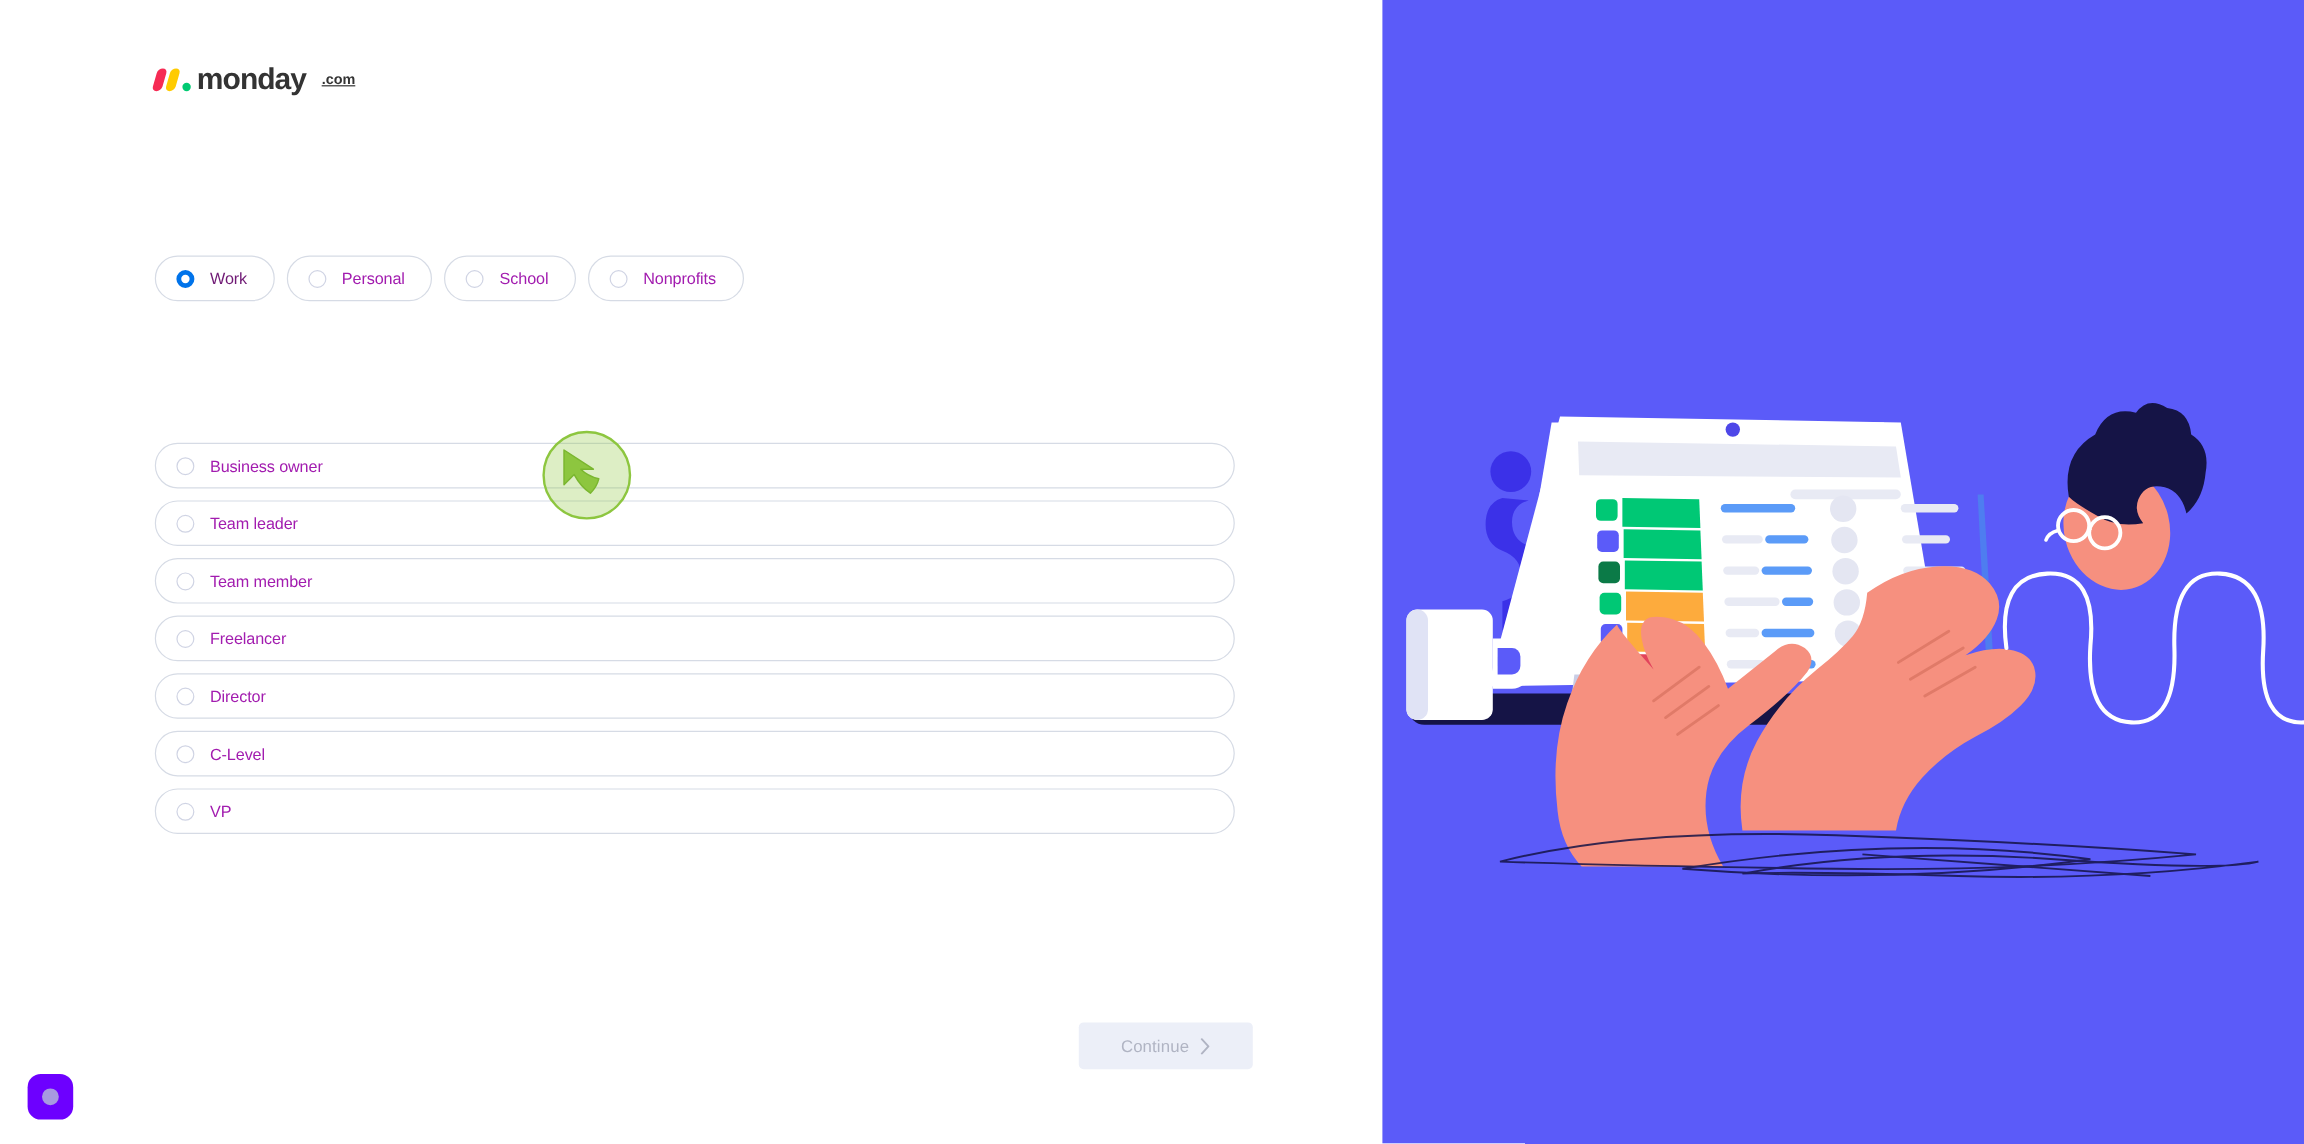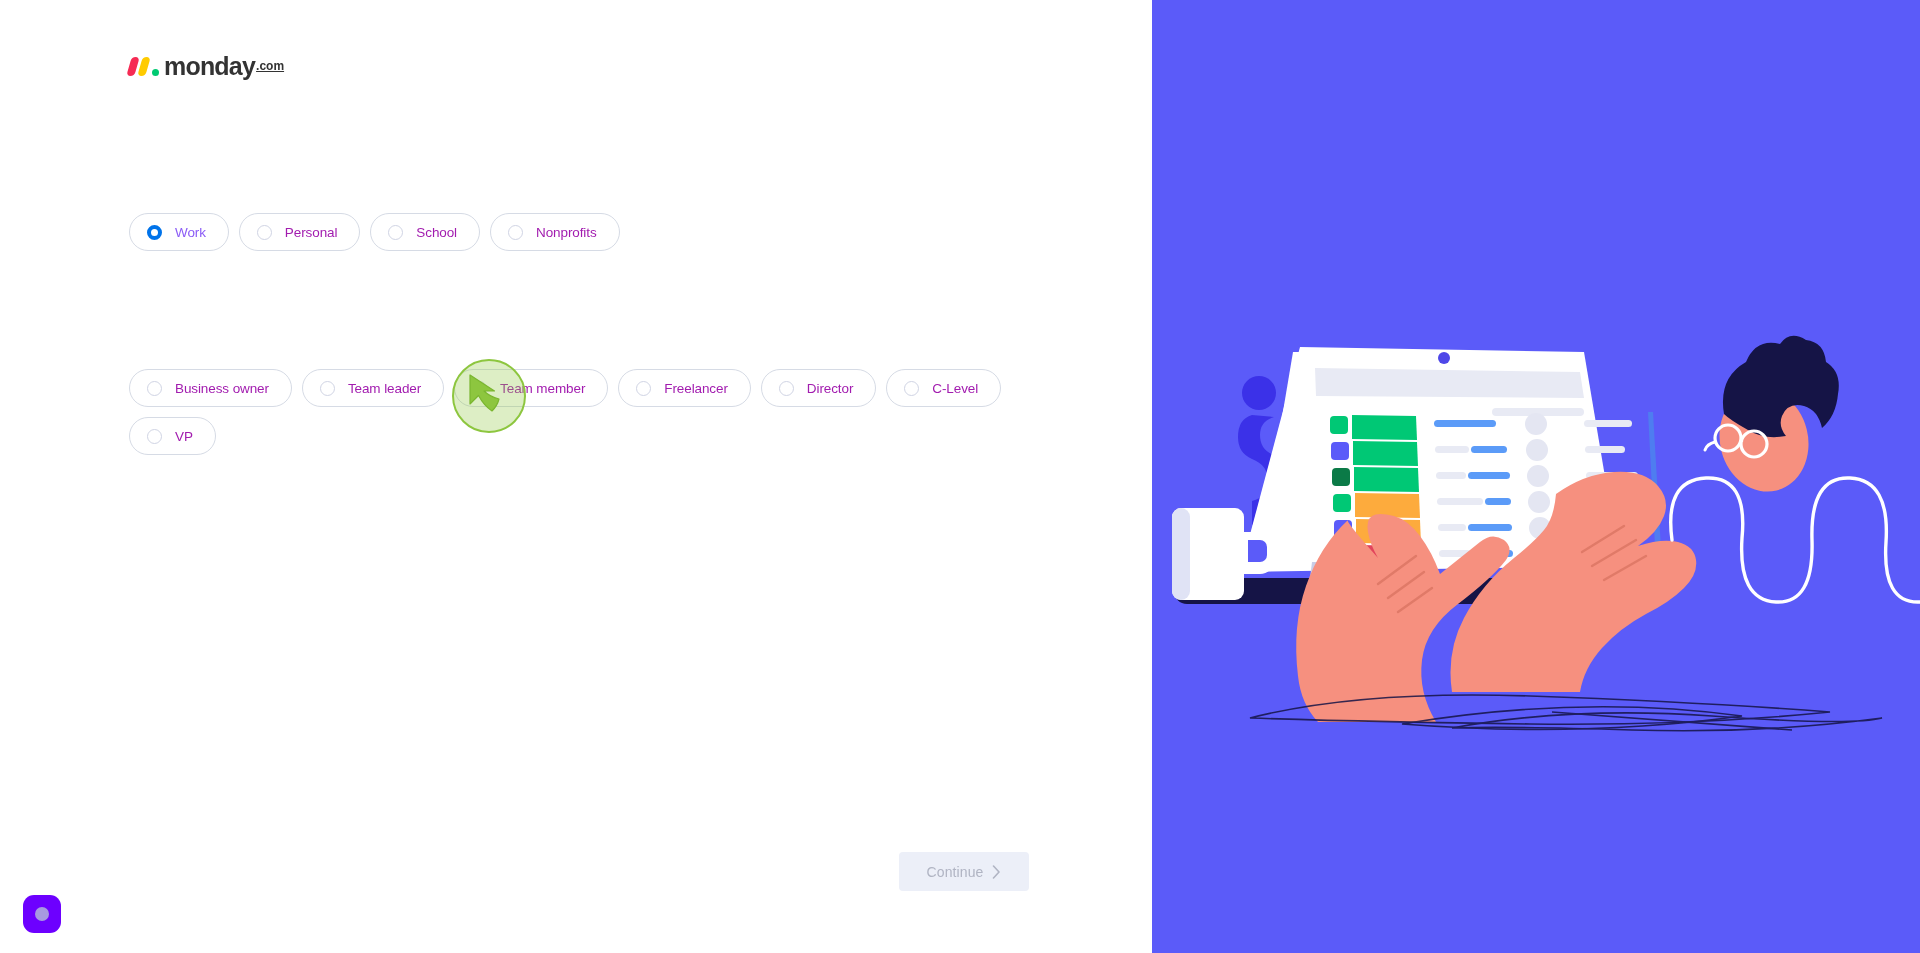--- a/index.html
+++ b/index.html
@@ -21,54 +21,54 @@
   }
 
   
   .logo { position: absolute; left: 129px; top: 57px; display: flex; align-items: flex-end; }
   .logo-mark { position: relative; width: 30px; height: 19px; margin-right: 5px; }
   .logo-bar { position: absolute; bottom: 0; width: 8px; height: 19px; border-radius: 4px; transform: skewX(-16deg); }
   .logo-bar.b1 { left: 0px;  background: #f62b54; }
   .logo-bar.b2 { left: 11px; background: #ffcb00; }
   .logo-dot   { position: absolute; left: 23px; bottom: 0; width: 7px; height: 7px; border-radius: 50%; background: #00ca72; }
   .logo-word { font-size: 25px; font-weight: 700; color: #333333; letter-spacing: -0.8px; line-height: 19px; }
-  .logo-tld  { font-size: 12px; font-weight: 600; color: #333333; line-height: 19px; margin-left: 1px; text-decoration: underline; }
+  .logo-tld  { font-size: 12px; font-weight: 600; color: #333333; line-height: 19px; margin-left: 13px; text-decoration: underline; }
 
   
   .q-heading {
     position: absolute; left: 129px;
     font-size: 25px; font-weight: 700; color: #323338;
     letter-spacing: -0.2px; white-space: nowrap;
   }
   #heading-1 { top: 158px; }
   #heading-2 { top: 316px; }
 
   
   .chip-row { position: absolute; left: 129px; display: flex; flex-wrap: wrap; gap: 10px 10px; width: 900px; }
   #row-purpose { top: 213px; }
-  #row-role    { top: 369px; }
+  #row-role    { top: 369px; flex-direction: column; }
 
   .chip {
     display: inline-flex; align-items: center;
     height: 38px; padding: 0 22px 0 17px;
     border: 1px solid #d6dbe5; border-radius: 19px;
     background: #ffffff; cursor: pointer;
     white-space: nowrap;
   }
   .chip .radio {
     width: 15px; height: 15px; border-radius: 50%;
     border: 1.6px solid #d0d4e4; background: #fff;
     flex: 0 0 15px; margin-right: 13px;
   }
   .chip.selected { border-color: #d6dbe5; }
   .chip.selected .radio {
     border: 4.5px solid #0073ea; background: #ffffff;
   }
   .chip .chip-label { font-size: 13.5px; color: #a21caf; letter-spacing: -0.1px; }
-  .chip.selected .chip-label { color: #8b5cf6; }
+  .chip.selected .chip-label { color: #701a75; }
 
   
   .cursor-highlight {
     position: absolute;
     left: 452px; top: 359px;
     width: 74px; height: 74px;
     border-radius: 50%;
     background: rgba(141, 198, 63, 0.30);
     border: 2.5px solid #8dc63f;
     pointer-events: none;
@@ -78,21 +78,21 @@
     position: absolute;
     left: 466px; top: 372px;
     width: 46px; height: 46px;
     z-index: 31;
     pointer-events: none;
   }
 
   
   .continue-btn {
     position: absolute; left: 899px; top: 852px;
-    width: 130px; height: 39px;
+    width: 145px; height: 39px;
     background: #eceff8; border: none; border-radius: 4px;
     display: flex; align-items: center; justify-content: center; gap: 9px;
     cursor: default;
   }
   .continue-btn .continue-label { font-size: 14px; color: #b0b4c3; letter-spacing: 0.1px; }
   .continue-btn .chev { display: block; }
 
   
   .help-widget {
     position: absolute; left: 23px; bottom: 20px;

